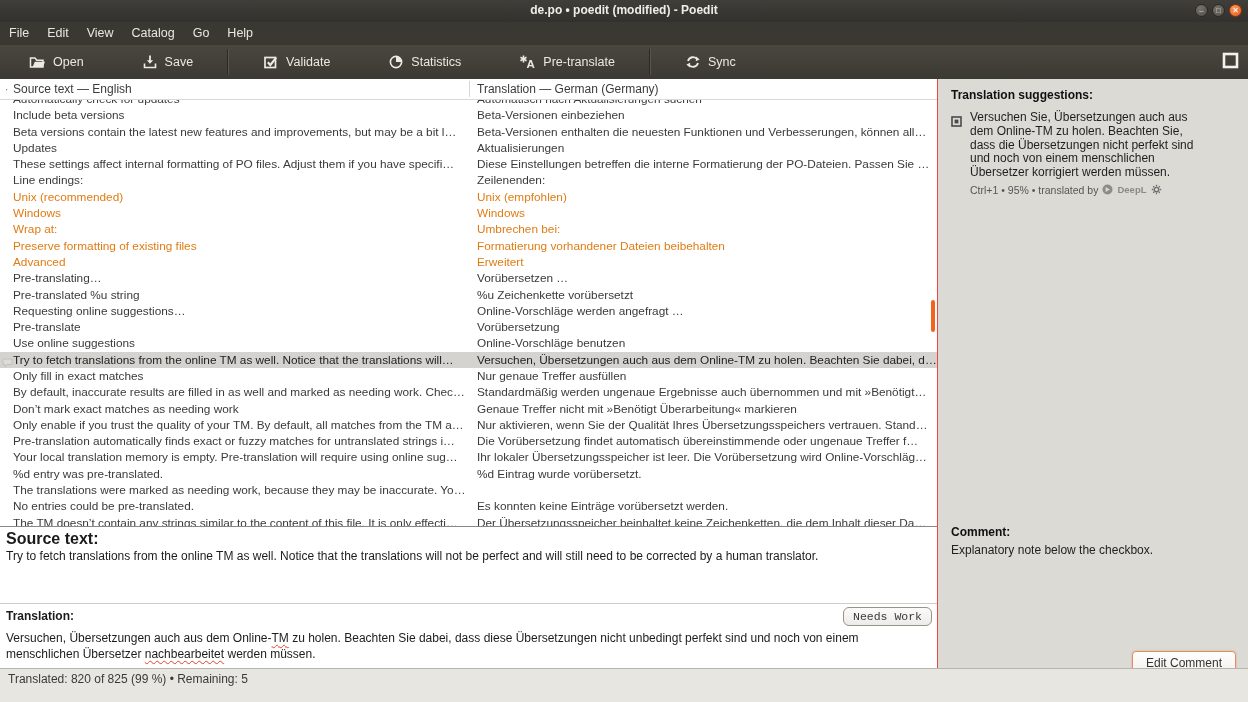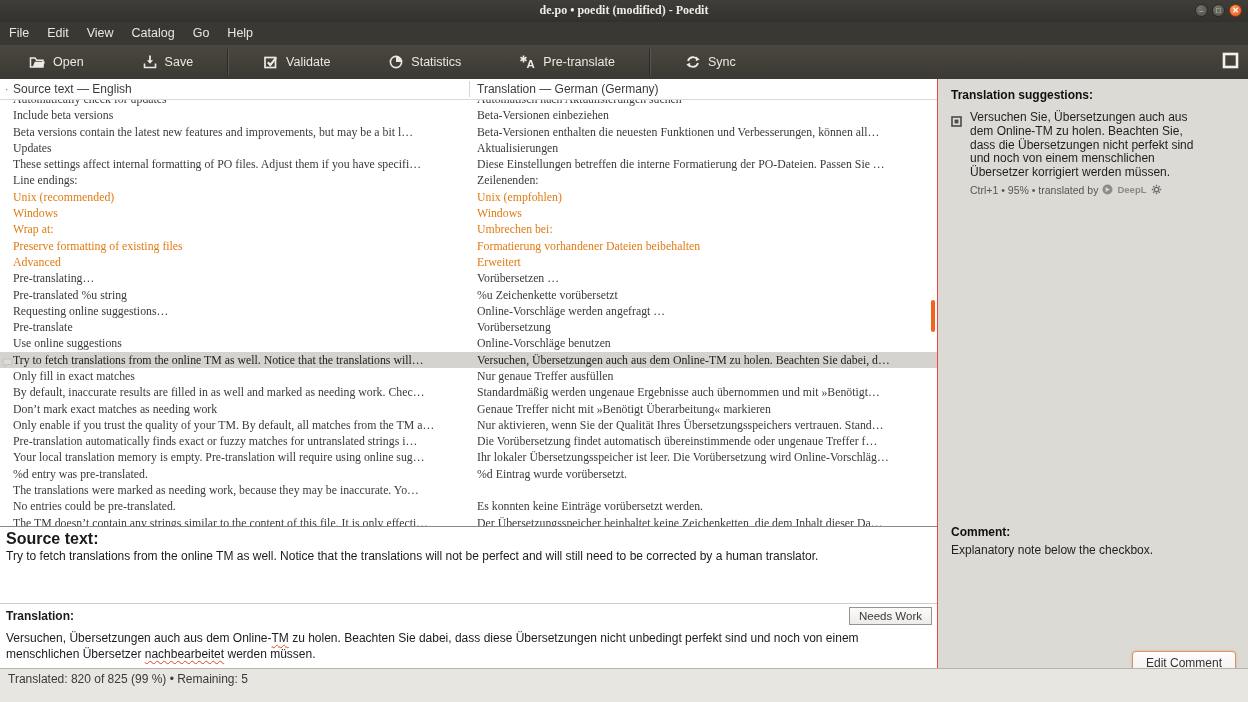--- a/index.html
+++ b/index.html
@@ -1,21 +1,21 @@
 <!DOCTYPE html>
 <html><head>
 <meta charset="utf-8">
 <style>
   html,body{margin:0;padding:0;background:#2e2c28;}
   .window{width:1248px;height:702px;position:relative;overflow:hidden;
     font-family:"Liberation Sans","DejaVu Sans",sans-serif;background:#fff;}
 
   
   .titlebar{position:absolute;top:0;left:0;right:0;height:22px;
-    background:linear-gradient(#403e39,#33312d);border-bottom:1px solid #262522;font-family:Liberation Serif, serif;}
+    background:linear-gradient(#403e39,#33312d);border-bottom:1px solid #262522;}
   .title{position:absolute;left:0;right:0;top:3px;text-align:center;
     font-size:12px;font-weight:bold;color:#efede8;}
   .winbtns{position:absolute;right:6px;top:4px;display:flex;gap:4px;}
   .wbtn{width:13px;height:13px;border-radius:50%;border:1px solid #2b2925;
     background:radial-gradient(circle at 35% 30%,#77736c,#4e4b45);
     color:#d9d6d0;font-size:8px;line-height:12px;text-align:center;box-sizing:border-box;}
   .wbtn.close{background:radial-gradient(circle at 35% 30%,#fa9a5c,#e4581b);
     border-color:#8f3410;color:#fff;font-weight:bold;}
 
   
@@ -38,43 +38,43 @@
   .left{width:937px;display:flex;flex-direction:column;background:#fff;}
   .right{flex:1;background:#dcdad5;border-left:1px solid #ef4444;position:relative;}
 
   
   .grid-header{height:20px;border-bottom:1px solid #dbd9d5;display:flex;
     font-size:12px;color:#3b3b3b;align-items:center;background:#fff;}
   .hdr-dot{width:13px;text-align:center;color:#777;font-size:11px;}
   .hdr-src{flex:0 0 456px;}
   .hdr-div{width:1px;height:16px;background:#d8d6d2;}
   .hdr-tr{flex:1;padding-left:7px;}
-  .grid-rows{height:428px;overflow:hidden;position:relative;background:#fff;font-family:Liberation Serif, serif;}
+  .grid-rows{height:428px;overflow:hidden;position:relative;background:#fff;}
   .row{height:16.3px;display:flex;font-size:11.8px;color:#3a3a3a;
     line-height:16.3px;position:relative;}
   .row:first-child{margin-top:-9px;}
   .row.link{color:#e07c14;}
   .row.selected{background:#d5d3cf;color:#222;}
   .cell{white-space:nowrap;overflow:hidden;box-sizing:border-box;}
   .cell.src{flex:0 0 470px;padding-left:13px;}
   .cell.tr{flex:1;padding-left:7px;padding-right:10px;}
   .row-bubble{position:absolute;left:2px;top:4px;}
   .scroll-thumb{position:absolute;right:2px;top:200px;width:4px;height:32px;
     border-radius:2px;background:#f2641c;}
 
   
   .src-caption{height:20px;border-top:1px solid #8a8884;font-size:16px;font-weight:bold;
     color:#1b1b1b;padding:3px 0 0 6px;box-sizing:border-box;background:#fff;}
   .src-text{height:57px;padding:3px 8px 0 6px;font-size:12px;color:#1c1c1c;
     box-sizing:border-box;background:#fff;}
   .trans-caption{height:24px;border-top:1px solid #cfcdc9;position:relative;background:#fff;}
   .trans-caption .lbl{position:absolute;left:6px;top:5px;font-size:12px;font-weight:bold;color:#1b1b1b;}
   .needs-work{position:absolute;right:5px;top:3px;font-size:11.5px;padding:2px 9px;
-    border:1px solid #97938d;border-radius:0;color:#3a3a3a;
-    background:linear-gradient(#fcfbfa,#edebe8);}
+    border:1px solid #97938d;border-radius:6px;color:#3a3a3a;
+    background:linear-gradient(#fcfbfa,#edebe8);font-family:Liberation Mono, monospace;}
   .trans-text{height:53px;padding:3px 8px 0 6px;font-size:12px;line-height:15.5px;
     color:#1c1c1c;box-sizing:border-box;background:#fff;}
   .sp{text-decoration:underline wavy #e0442c 1px;text-underline-offset:2px;}
 
   
   .statusbar{position:absolute;left:0;right:0;bottom:0;height:34px;background:#e8e6e1;
     border-top:1px solid #b6b4af;font-size:12px;color:#3a3a3a;line-height:20px;
     padding-left:8px;box-sizing:border-box;}
 
   

